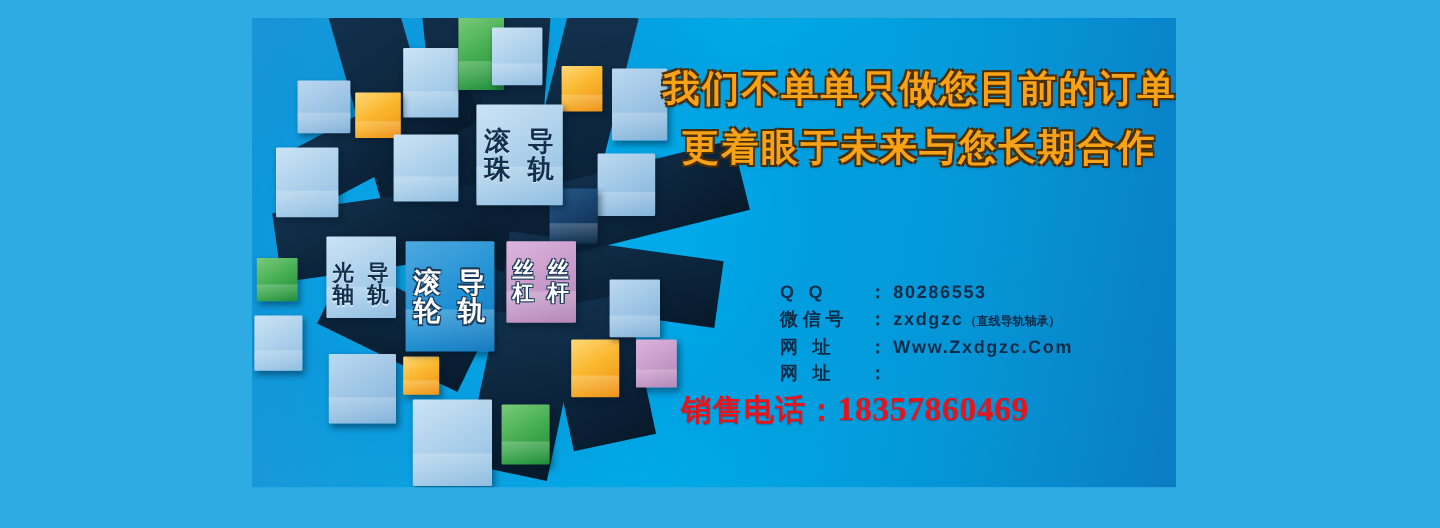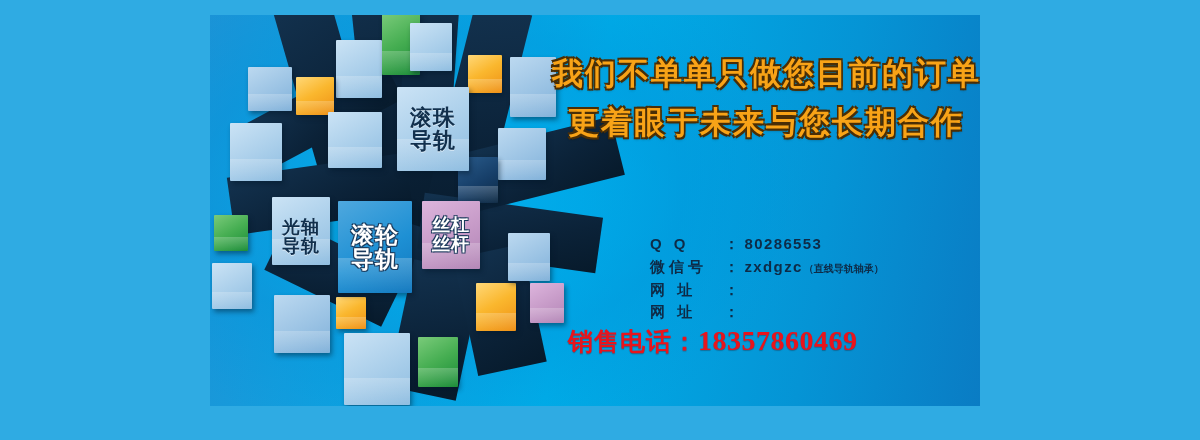--- a/index.html
+++ b/index.html
@@ -53,21 +53,21 @@
   .c-ltblue2 { background: linear-gradient(150deg, #CBE3F5 0%, #A9CEEA 55%, #8DBCE0 100%); }
   .c-blue    { background: linear-gradient(150deg, #4FA8DE 0%, #1E90D4 55%, #1077BE 100%); }
   .c-orange  { background: linear-gradient(150deg, #FFD36A 0%, #F9B game 40%, #F08F16 100%); }
   .c-orange  { background: linear-gradient(150deg, #FFD878 0%, #FAB72E 45%, #EE8E12 100%); }
   .c-green   { background: linear-gradient(150deg, #7ACB7A 0%, #46AE52 48%, #178A34 100%); }
   .c-pink    { background: linear-gradient(150deg, #DDB5DD 0%, #C79BC8 52%, #B184B5 100%); }
   .c-navy    { background: linear-gradient(150deg, #2A5C8C 0%, #163E68 55%, #0D2943 100%); }
 
   .cube-label {
     position: absolute;
-    display: flex; flex-direction: column;
+    display: flex; 
     align-items: center; justify-content: center;
     line-height: 1.06;
     font-weight: bold;
     letter-spacing: 1px;
     text-align: center;
     pointer-events: none;
   }
   .lbl-dark {
     color: #12304D;
     text-shadow: 0 1px 0 rgba(255,255,255,0.55);
@@ -231,20 +231,21 @@
         </div>
         <div class="row">
           <span class="k">微信号</span>
           <span class="sep">：</span>
           <span class="v">zxdgzc</span>
           <span class="note">（直线导轨轴承）</span>
         </div>
         <div class="row">
           <span class="k">网 址</span>
           <span class="sep">：</span>
+          <span class="v">Www.Zxdgzc.Com</span>
         </div>
         <div class="row">
           <span class="k">网 址</span>
           <span class="sep">：</span>
         </div>
       </div>
 
       <div class="phone">
         <span>销售电话：</span><span class="num">18357860469</span>
       </div>

